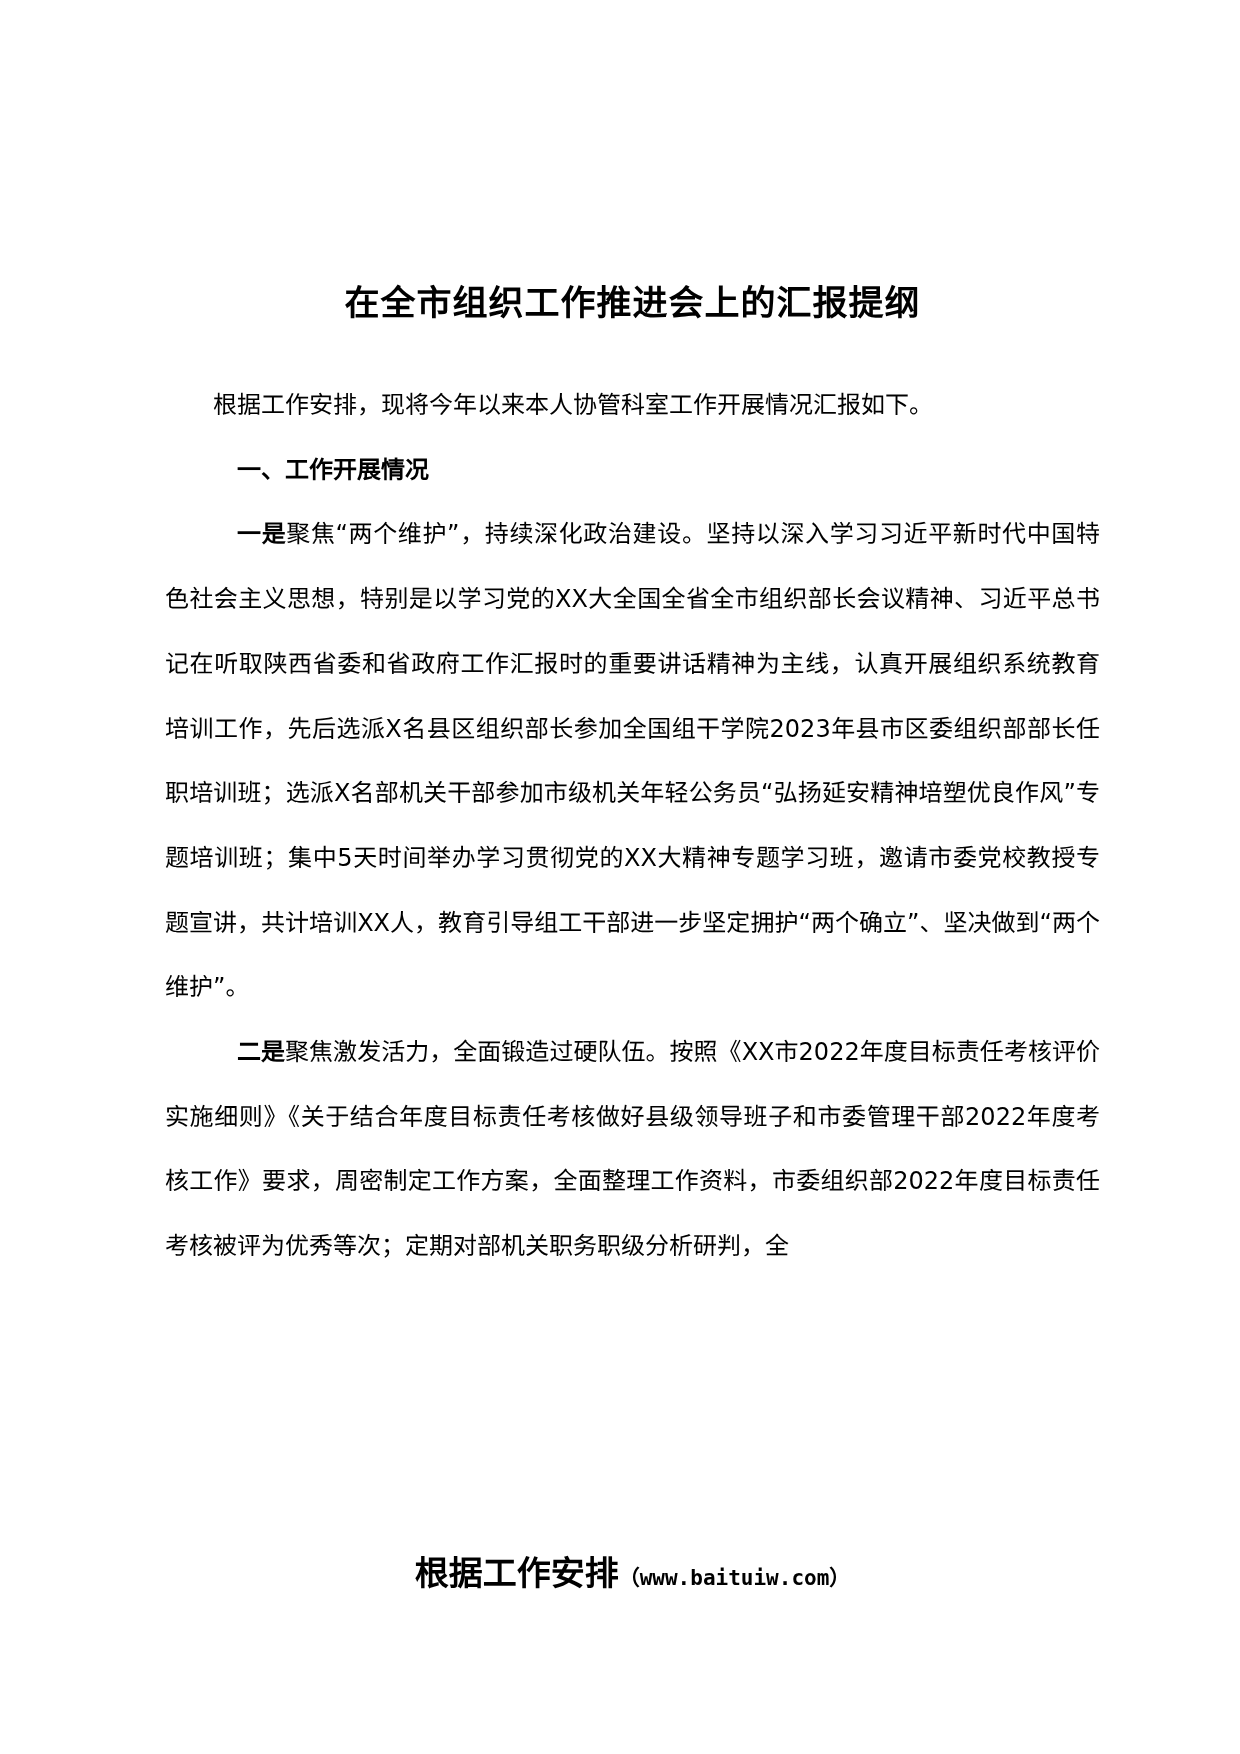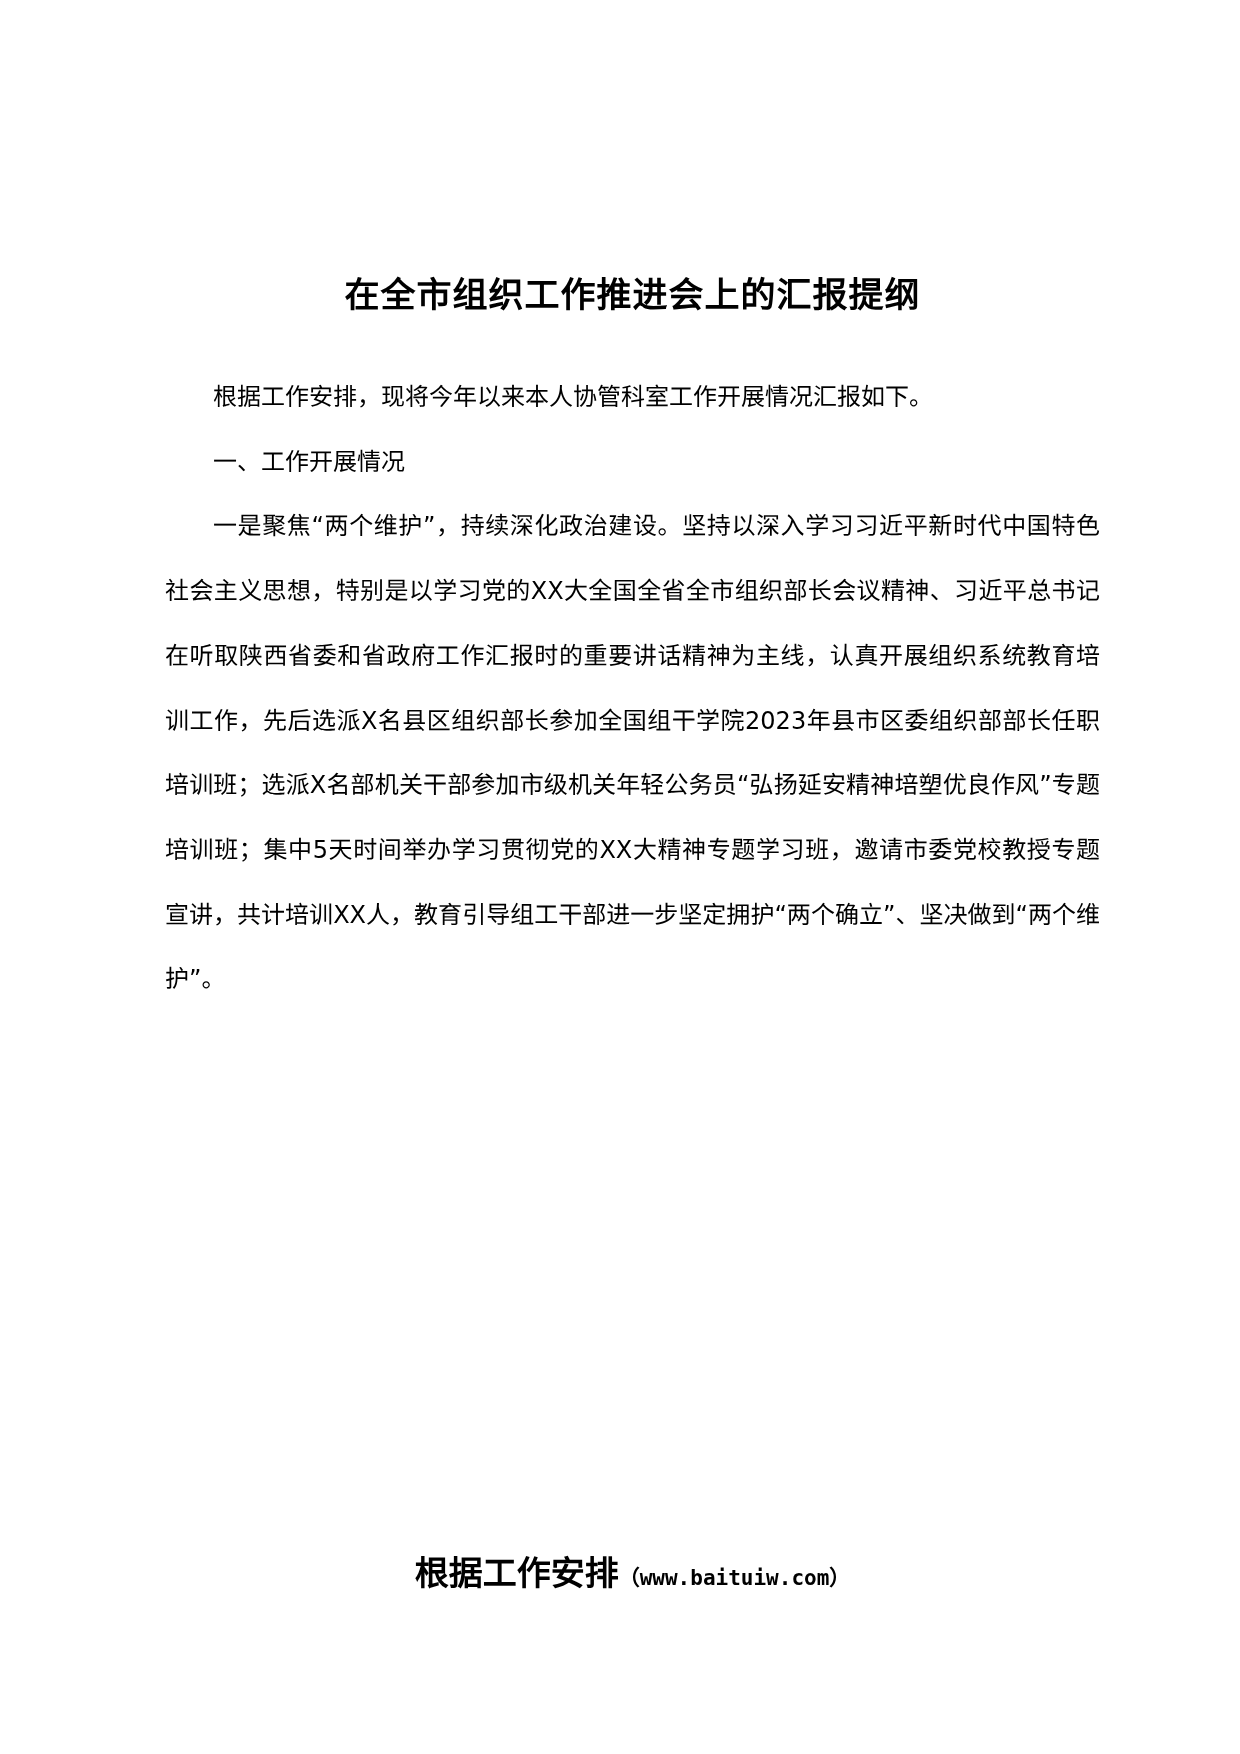--- a/index.html
+++ b/index.html
@@ -17,21 +17,21 @@
     font-family: "DejaVu Sans", "Liberation Sans", sans-serif;
   }
   .content {
     position: absolute;
     left: 165px;
     top: 0;
     width: 935px;
     padding-top: 270px;
   }
   .doc-title {
-    margin: 0;
+    margin: 8px;
     font-size: 35px;
     line-height: 50px;
     font-weight: bold;
     text-align: center;
     letter-spacing: 1px;
   }
   .doc-body {
     margin-top: 45px;
     font-size: 24px;
     line-height: 64.7px;
@@ -40,21 +40,22 @@
   }
   .para {
     margin: 0;
     padding: 0;
     text-indent: 2em;
   }
   .para.heading {
     font-weight: bold;
   }
   .run.bold {
-    font-weight: normal;
+    font-weight: bold;
+    margin-left: 24px;
   }
   .doc-footer {
     position: absolute;
     left: 165px;
     top: 1546px;
     width: 935px;
     text-align: center;
     font-weight: bold;
     white-space: nowrap;
   }
@@ -74,18 +75,19 @@
 </head>
 <body>
 
 <div class="page">
   <div class="content">
     <h1 class="doc-title">在全市组织工作推进会上的汇报提纲</h1>
     <div class="doc-body">
         <p class="para"><span class="run">根据工作安排，现将今年以来本人协管科室工作开展情况汇报如下。</span></p>
         <p class="para heading"><span class="run bold">一、工作开展情况</span></p>
         <p class="para"><span class="run bold">一是</span><span class="run">聚焦“两个维护”，持续深化政治建设。坚持以深入学习习近平新时代中国特色社会主义思想，特别是以学习党的XX大全国全省全市组织部长会议精神、习近平总书记在听取陕西省委和省政府工作汇报时的重要讲话精神为主线，认真开展组织系统教育培训工作，先后选派X名县区组织部长参加全国组干学院2023年县市区委组织部部长任职培训班；选派X名部机关干部参加市级机关年轻公务员“弘扬延安精神培塑优良作风”专题培训班；集中5天时间举办学习贯彻党的XX大精神专题学习班，邀请市委党校教授专题宣讲，共计培训XX人，教育引导组工干部进一步坚定拥护“两个确立”、坚决做到“两个维护”。</span></p>
+        <p class="para"><span class="run bold">二是</span><span class="run">聚焦激发活力，全面锻造过硬队伍。按照《XX市2022年度目标责任考核评价实施细则》《关于结合年度目标责任考核做好县级领导班子和市委管理干部2022年度考核工作》要求，周密制定工作方案，全面整理工作资料，市委组织部2022年度目标责任考核被评为优秀等次；定期对部机关职务职级分析研判，全</span></p>
       </div>
   </div>
   <div class="doc-footer">
     <span class="footer-site">根据工作安排</span><span class="footer-url"><span>（</span><span class="latin">www.baituiw.com</span><span>）</span></span>
   </div>
 </div>
 
 </body></html>

